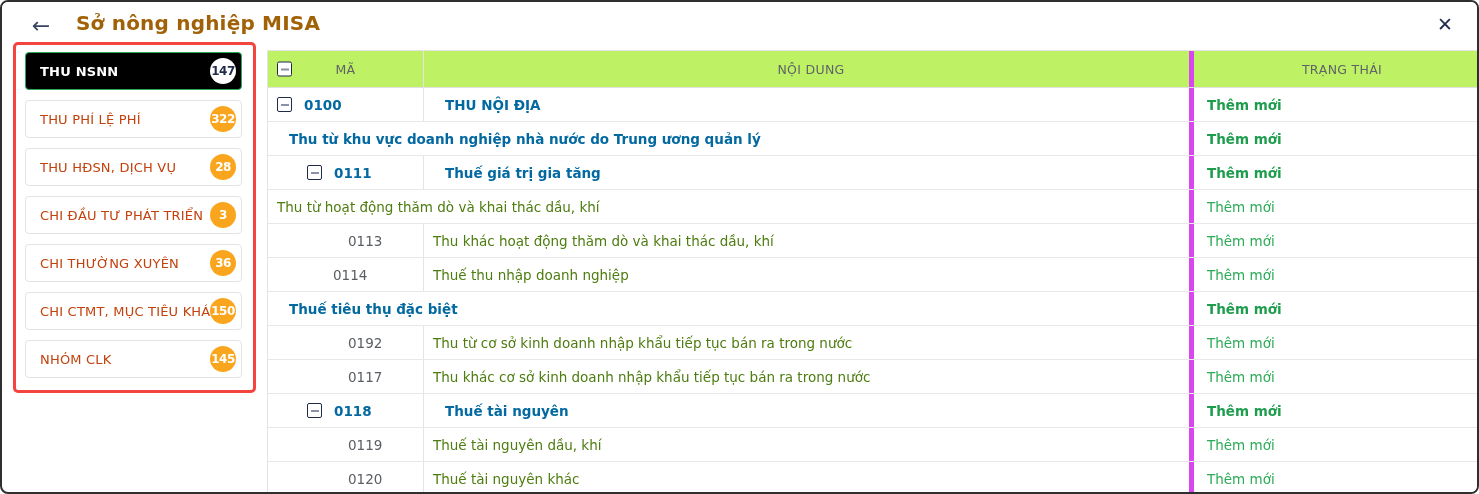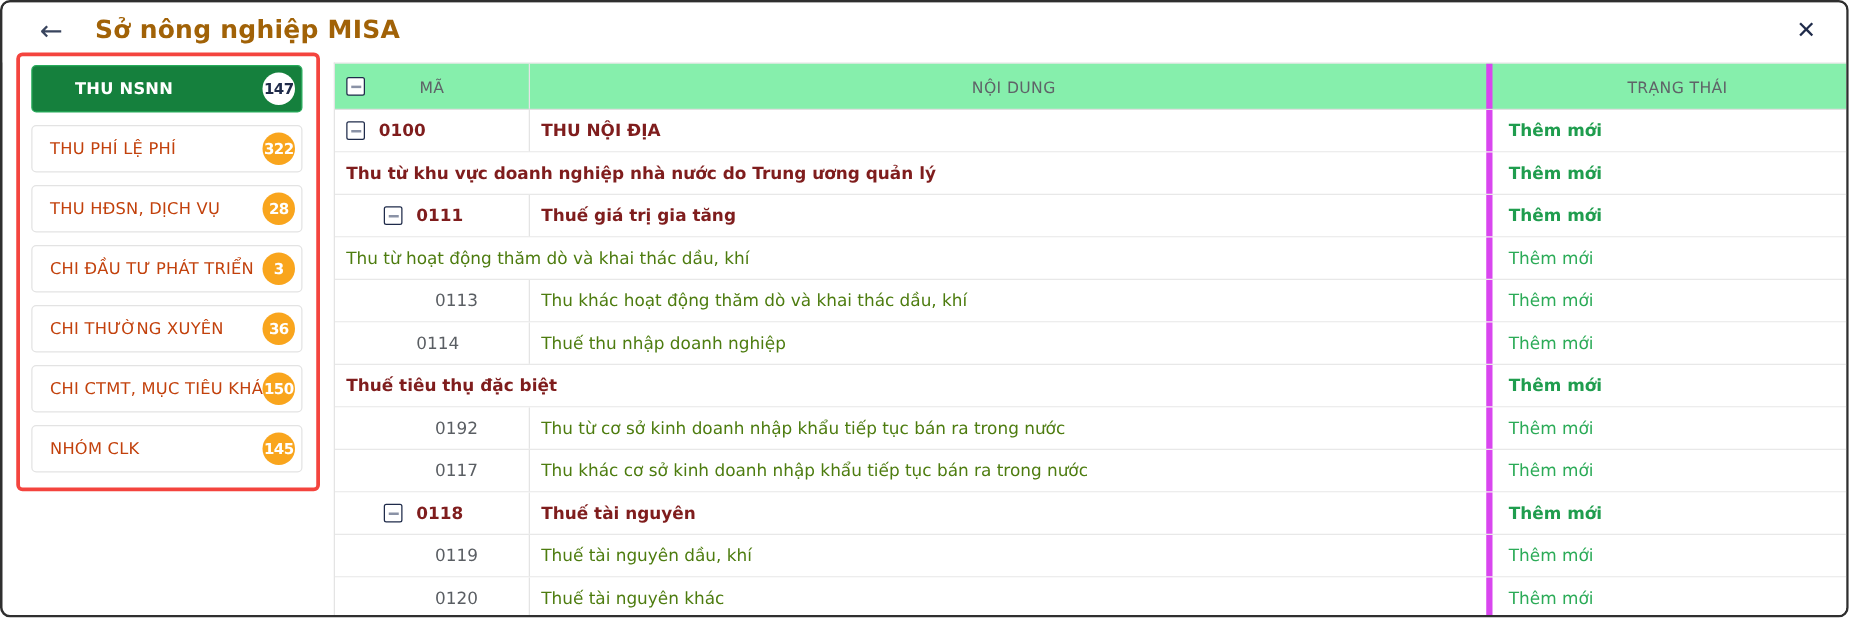--- a/index.html
+++ b/index.html
@@ -45,31 +45,31 @@
     padding-left:14px; font-size:13px; color:#c2410c; letter-spacing:.2px;
     white-space:nowrap;
   }
   .side-item .badge {
     position:absolute; right:5px; top:50%; transform:translateY(-50%);
     width:26px; height:26px; border-radius:50%;
     background:#f9a51d; color:#fff;
     font-size:12px; font-weight:bold; letter-spacing:-.5px;
     display:flex; align-items:center; justify-content:center;
   }
-  .side-item.selected { background:#15803d; border-color:#27ab5b;padding-left:20px; }
+  .side-item.selected { background:#000000; border-color:#27ab5b; }
   .side-item.selected .lbl { color:#fff; font-weight:bold; }
   .side-item.selected .badge { background:#fff; color:#1f2b4a; }
   
   .table {
     position:absolute; left:265px; top:48px; right:0; bottom:0;
     border-left:1px solid #e4e4e4; border-top:1px solid #e4e4e4;
   }
   .trow { display:flex; width:100%; }
   .thead {
-    height:37px; background:#86efac; border-bottom:1px solid #e0e0e0;
+    height:37px; background:#bef264; border-bottom:1px solid #e0e0e0;
   }
   .tbody-row { height:34px; background:#fff; border-bottom:1px solid #e8e8e8; }
   .c-code   { width:156px; flex:0 0 156px; border-right:1px solid #e4e4e4; position:relative; display:flex; align-items:center; }
   .c-content{ flex:1 1 auto; border-right:5px solid #d946ef; display:flex; align-items:center; padding-left:9px; }
   .c-status { width:283px; flex:0 0 283px; display:flex; align-items:center; padding-left:13px; }
   .thead .hlabel {
     width:100%; text-align:center; font-size:12.5px; color:#5f6368; letter-spacing:.3px;
   }
   .minus-icon {
     width:15px; height:15px; border:1.5px solid #1f2b4a; border-radius:2px;
@@ -78,21 +78,21 @@
   .minus-icon::after {
     content:""; position:absolute; left:2.5px; right:2.5px; top:50%;
     height:2px; margin-top:-1px; background:#8a92a6;
   }
   .thead .minus-icon { position:absolute; left:9px; top:50%; transform:translateY(-50%); }
   .code-wrap { display:flex; align-items:center; }
   .code-text { font-size:13.5px; color:#5a5e63; margin-left:11px; white-space:nowrap; }
   .content-text { font-size:13.5px; color:#4d7c0f; white-space:nowrap; }
   .status-link { font-size:13.5px; color:#2bab57; cursor:pointer; white-space:nowrap; }
   .tbody-row.bold .code-text,
-  .tbody-row.bold .content-text { font-weight:bold; color:#7f1d1d; }
+  .tbody-row.bold .content-text { font-weight:bold; color:#0369a1;margin-left:12px; }
   .tbody-row.bold .status-link { font-weight:bold; color:#1f9d4e; }
 </style>
 </head>
 <body>
 
 <div class="frame">
 
   <div class="topbar">
     <div class="back-btn">
       <span>←</span>

